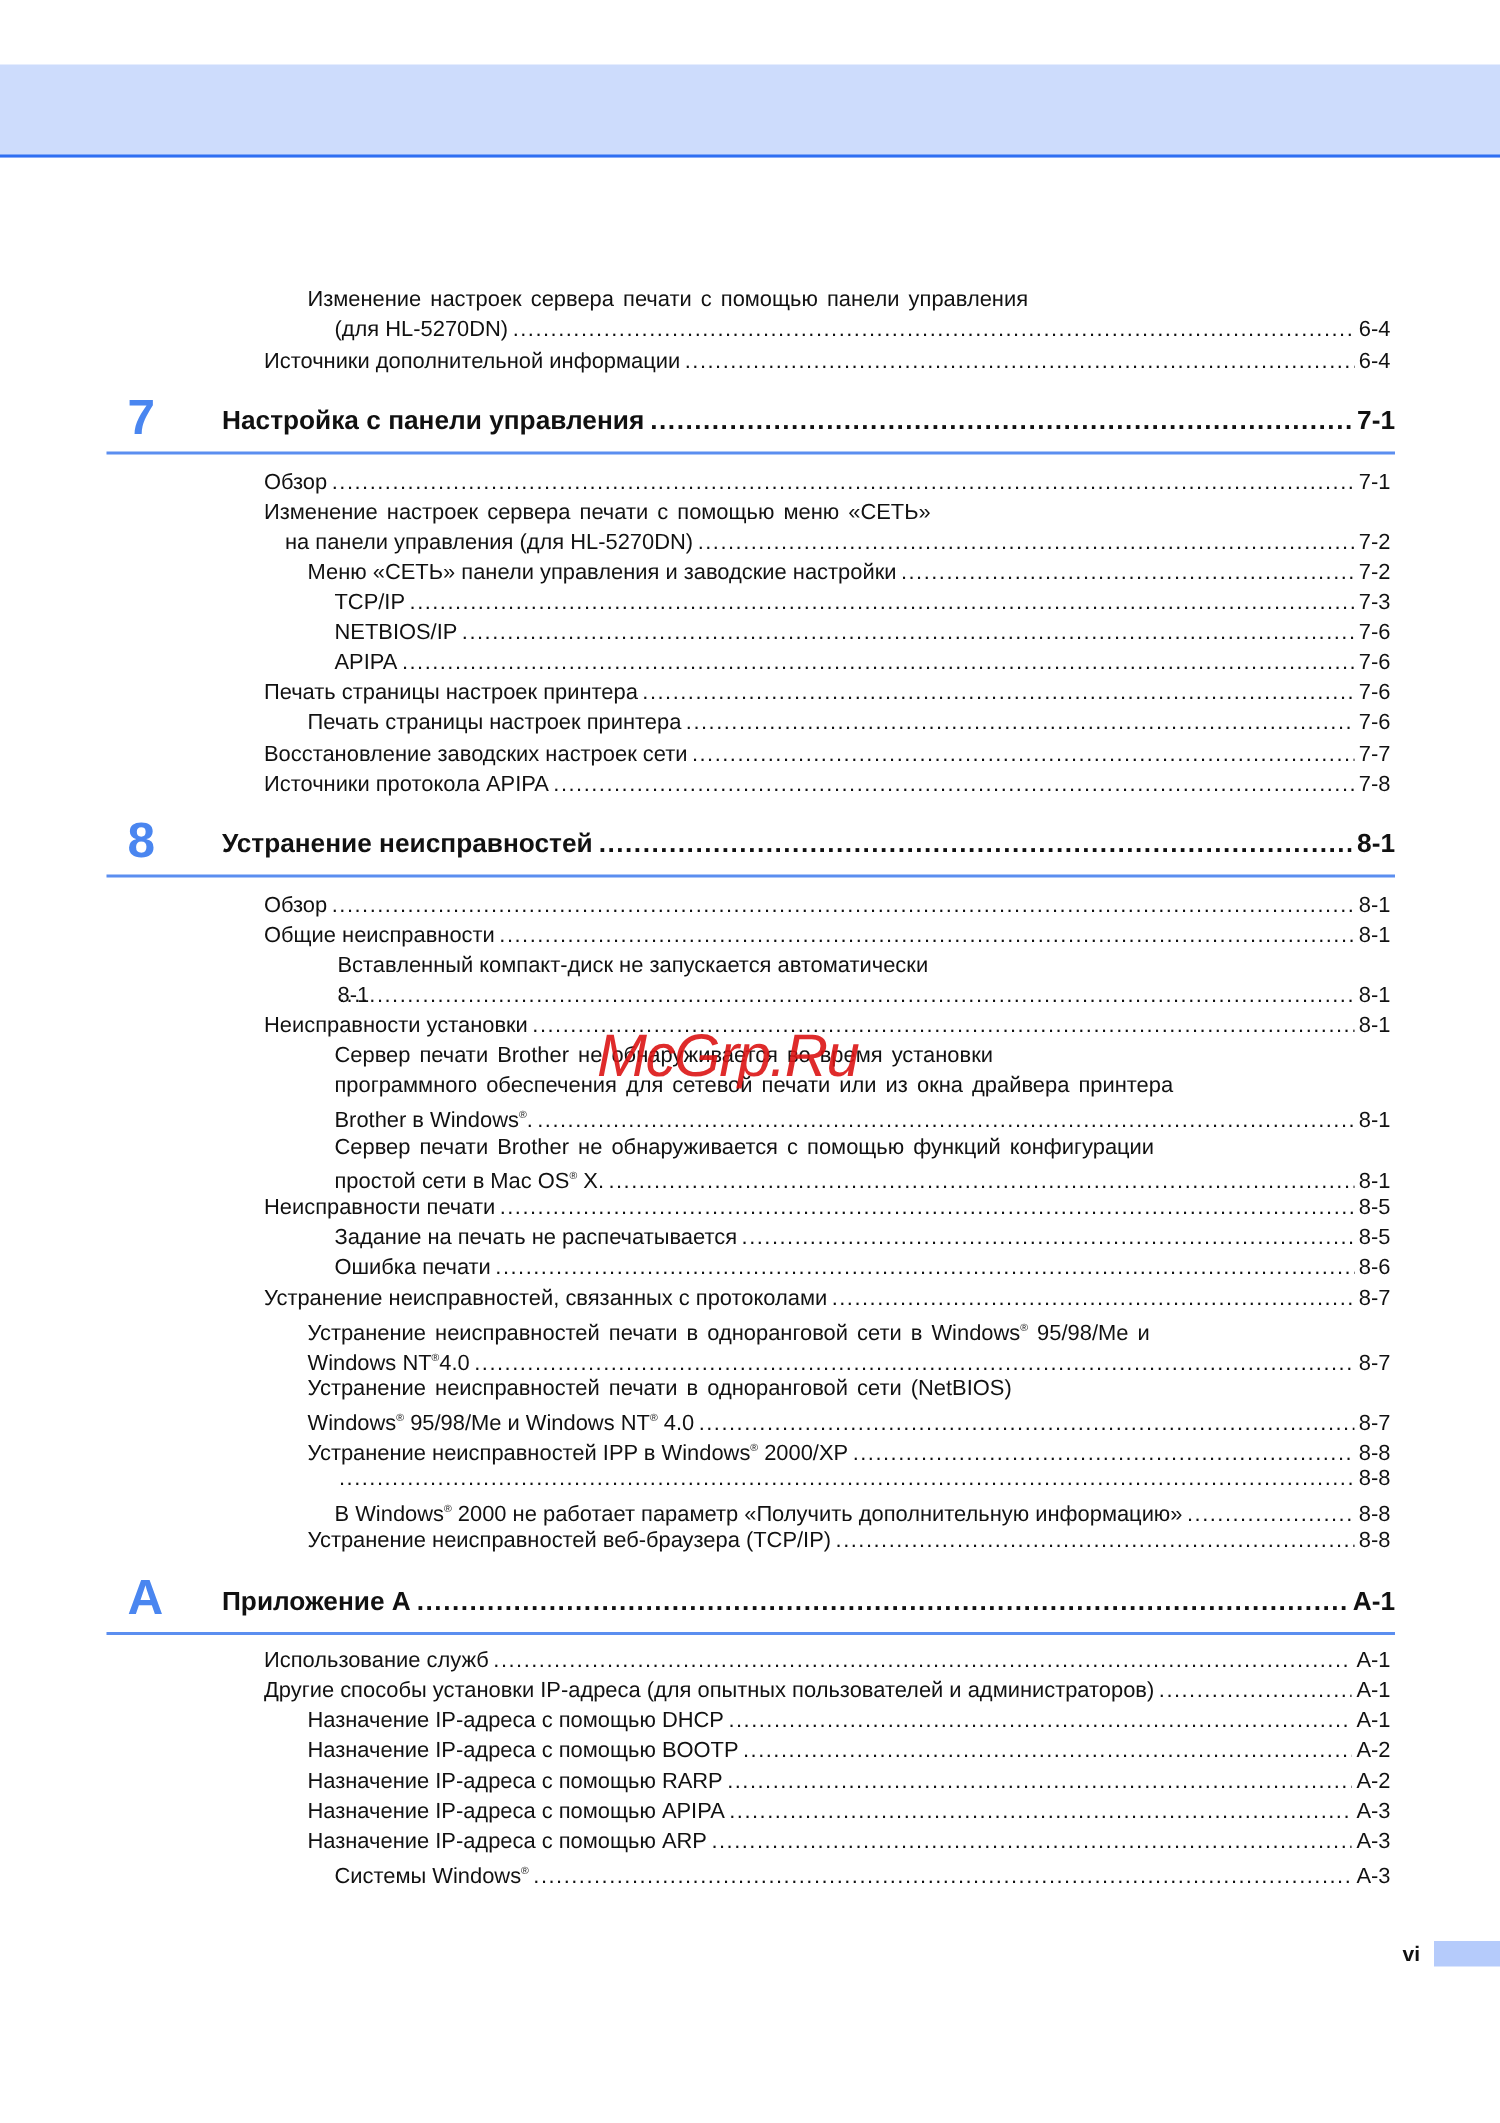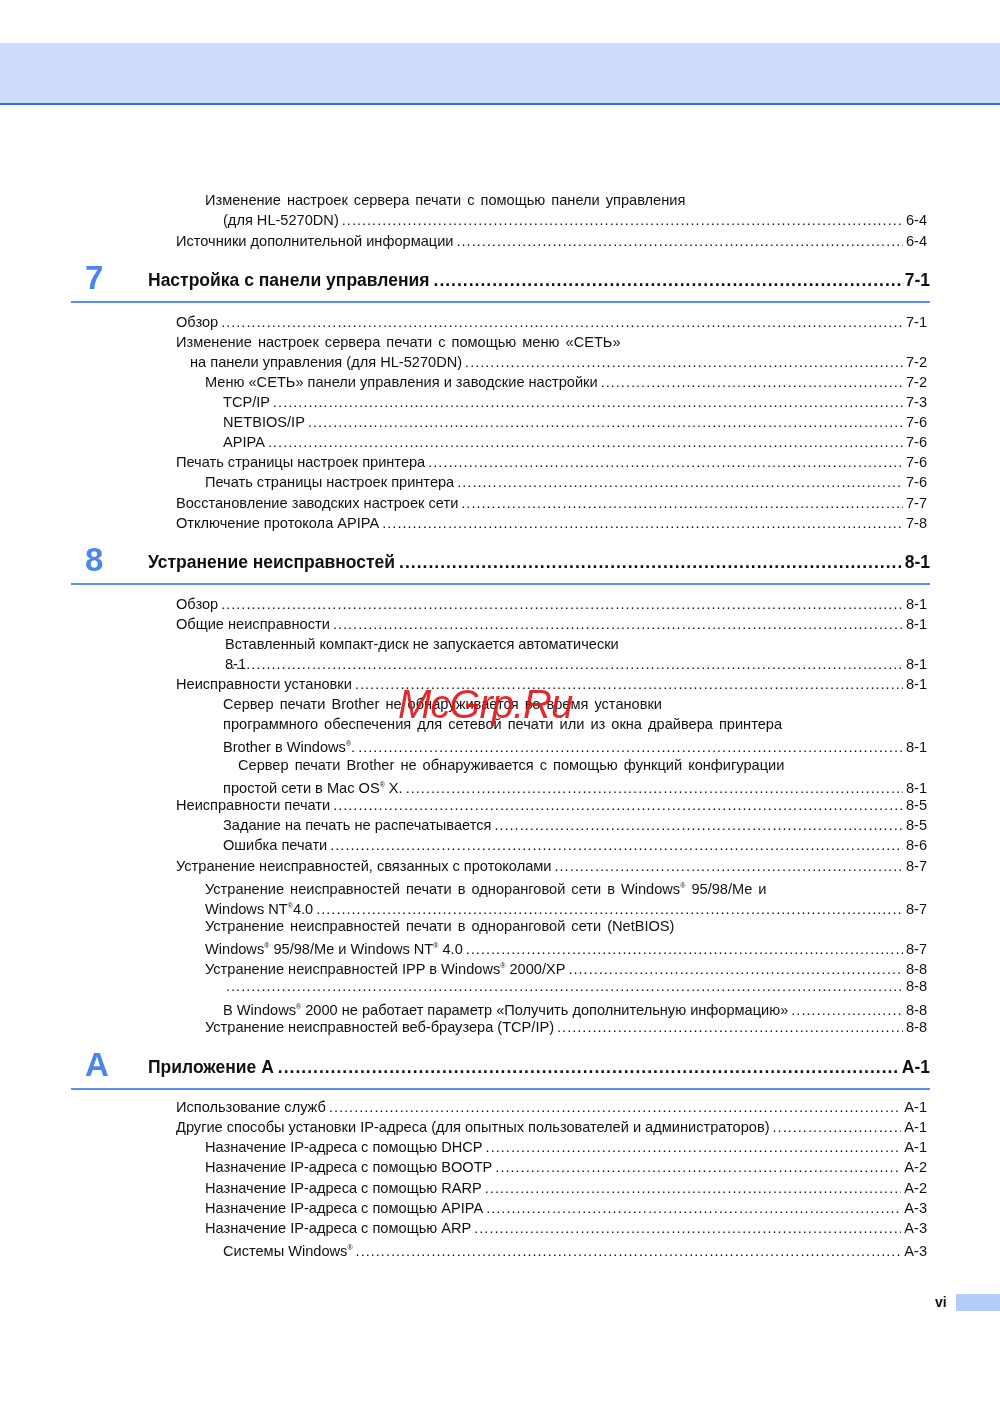--- a/index.html
+++ b/index.html
@@ -113,21 +113,21 @@
       <span class="t">Печать страницы настроек принтера</span>
       <span class="d"></span>
       <span class="p">7-6</span>
     </div>
   <div class="entry" style="left:176px;top:493px;">
       <span class="t">Восстановление заводских настроек сети</span>
       <span class="d"></span>
       <span class="p">7-7</span>
     </div>
   <div class="entry" style="left:176px;top:513px;">
-      <span class="t">Отключение протокола APIPA</span>
+      <span class="t">Источники протокола APIPA</span>
       <span class="d"></span>
       <span class="p">7-8</span>
     </div>
 
   <div class="chapter" style="top:545px;">
     <span class="num">8</span>
     <div class="row">
         <span>Устранение неисправностей</span>
         <span class="d"></span>
         <span class="p">8-1</span>
@@ -158,21 +158,21 @@
       <span class="d"></span>
       <span class="p">8-1</span>
     </div>
   <div class="plain" style="left:223px;top:694px;">Сервер печати Brother не обнаруживается во время установки</div>
   <div class="plain" style="left:223px;top:714px;">программного обеспечения для сетевой печати или из окна драйвера принтера</div>
   <div class="entry" style="left:223px;top:734px;">
       <span class="t"><span>Brother в Windows</span><sup>®</sup><span>.</span></span>
       <span class="d"></span>
       <span class="p">8-1</span>
     </div>
-  <div class="plain" style="left:238px;top:755px;">Сервер печати Brother не обнаруживается с помощью функций  конфигурации</div>
+  <div class="plain" style="left:223px;top:755px;">Сервер печати Brother не обнаруживается с помощью функций  конфигурации</div>
   <div class="entry" style="left:223px;top:775px;">
       <span class="t"><span>простой сети в Mac OS</span><sup>®</sup><span> X.</span></span>
       <span class="d"></span>
       <span class="p">8-1</span>
     </div>
   <div class="entry" style="left:176px;top:795px;">
       <span class="t">Неисправности печати</span>
       <span class="d"></span>
       <span class="p">8-5</span>
     </div>

